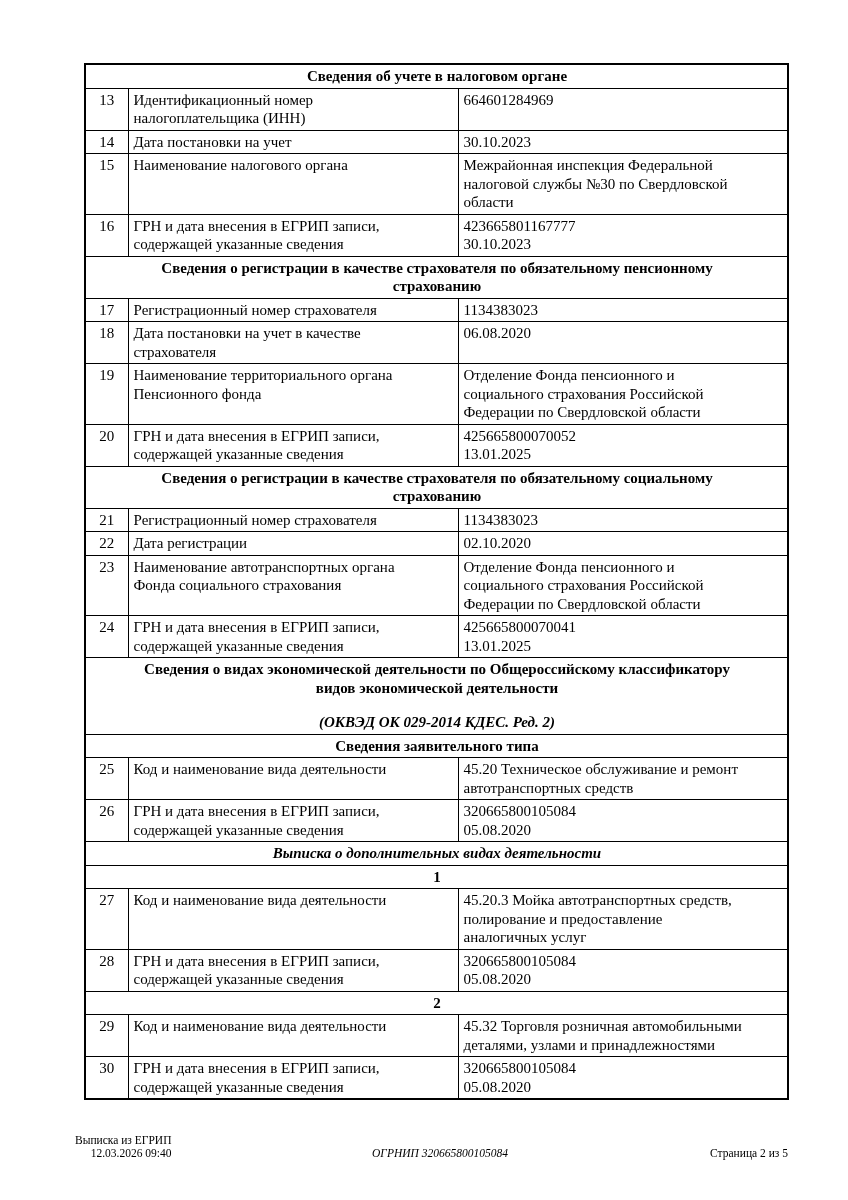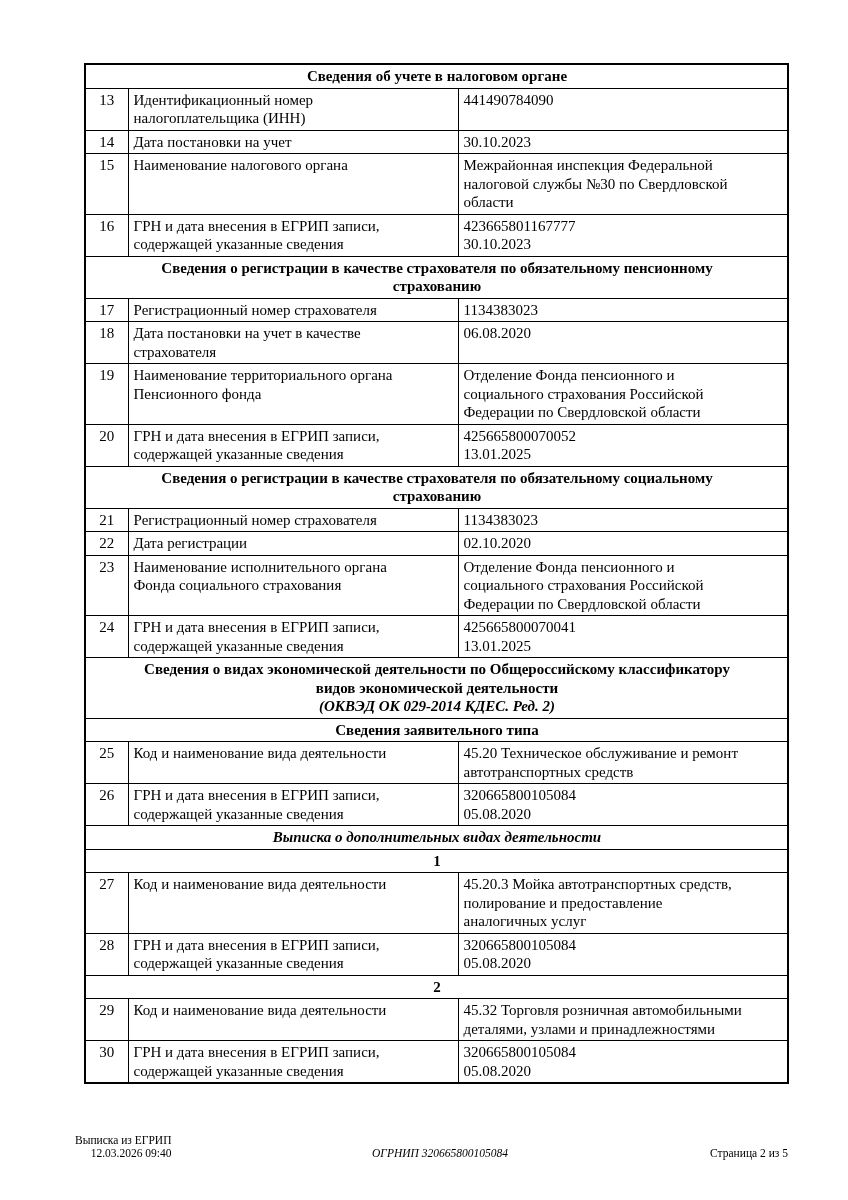--- a/index.html
+++ b/index.html
@@ -16,21 +16,21 @@
     font-size:15px;
     line-height:18.5px;
     padding:2px 4px 2px 5px;
     white-space:pre-line;
     overflow:hidden;
   }
   .doc-table td.num{text-align:center;padding:2px 8px;}
   .doc-table td.sec{text-align:center;font-weight:bold;}
   .doc-table td.sec.it{font-style:italic;}
   .doc-table td.sec.pl{font-weight:normal;font-style:italic;}
-  .doc-table td.sec .sub{font-style:italic;white-space:pre-line;}
+  .doc-table td.sec .sub{font-style:italic;white-space:pre-line;margin-top:16px;}
   .doc-table td.sec .ttl{white-space:pre-line;}
   .footer{
     position:absolute;left:0;top:1134px;width:848px;
     font-size:11.5px;line-height:12.5px;color:#000;
   }
   .f-left{position:absolute;left:75px;top:0;text-align:right;}
   .f-center{position:absolute;left:16px;top:13px;width:100%;text-align:center;font-style:italic;}
   .f-right{position:absolute;right:60px;top:13px;text-align:right;}
 </style>
 </head>
@@ -46,21 +46,21 @@
     </colgroup>
     <tbody>
       <tr>
           <td colspan="3" class="sec">Сведения об учете в налоговом органе</td>
         </tr>
 
       <tr>
           <td class="num">13</td>
           <td class="lab">Идентификационный номер
 налогоплательщика (ИНН)</td>
-          <td class="val">441490784090</td>
+          <td class="val">664601284969</td>
         </tr>
       <tr>
           <td class="num">14</td>
           <td class="lab">Дата постановки на учет</td>
           <td class="val">30.10.2023</td>
         </tr>
       <tr>
           <td class="num">15</td>
           <td class="lab">Наименование налогового органа</td>
           <td class="val">Межрайонная инспекция Федеральной
@@ -117,21 +117,21 @@
           <td class="lab">Регистрационный номер страхователя</td>
           <td class="val">1134383023</td>
         </tr>
       <tr>
           <td class="num">22</td>
           <td class="lab">Дата регистрации</td>
           <td class="val">02.10.2020</td>
         </tr>
       <tr>
           <td class="num">23</td>
-          <td class="lab">Наименование исполнительного органа
+          <td class="lab">Наименование автотранспортных органа
 Фонда социального страхования</td>
           <td class="val">Отделение Фонда пенсионного и
 социального страхования Российской
 Федерации по Свердловской области</td>
         </tr>
       <tr>
           <td class="num">24</td>
           <td class="lab">ГРН и дата внесения в ЕГРИП записи,
 содержащей указанные сведения</td>
           <td class="val">425665800070041

